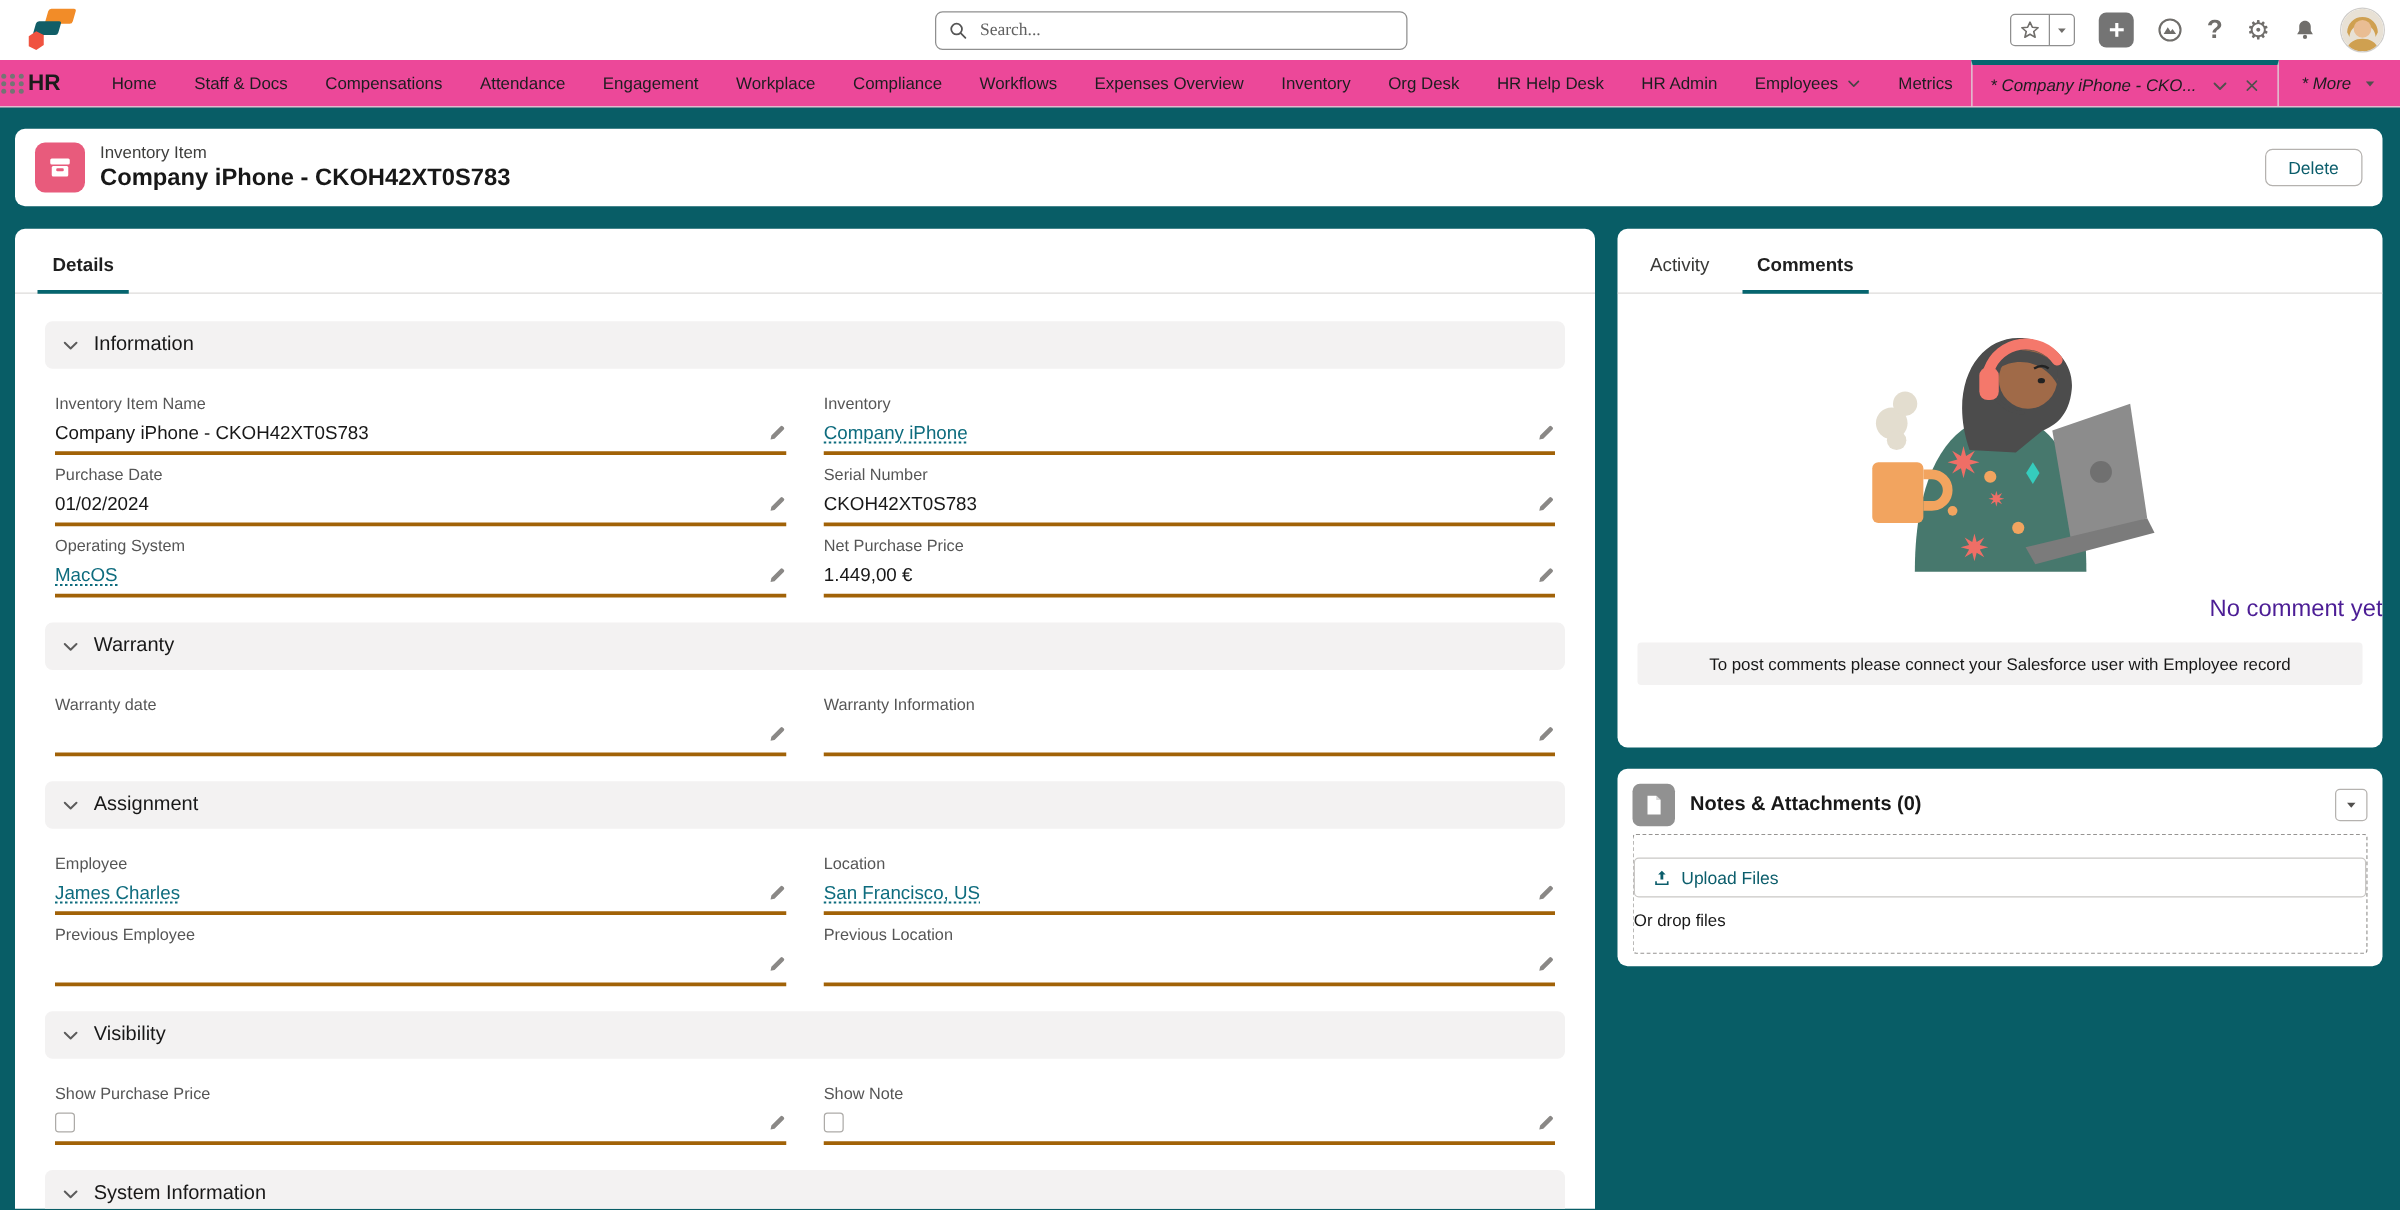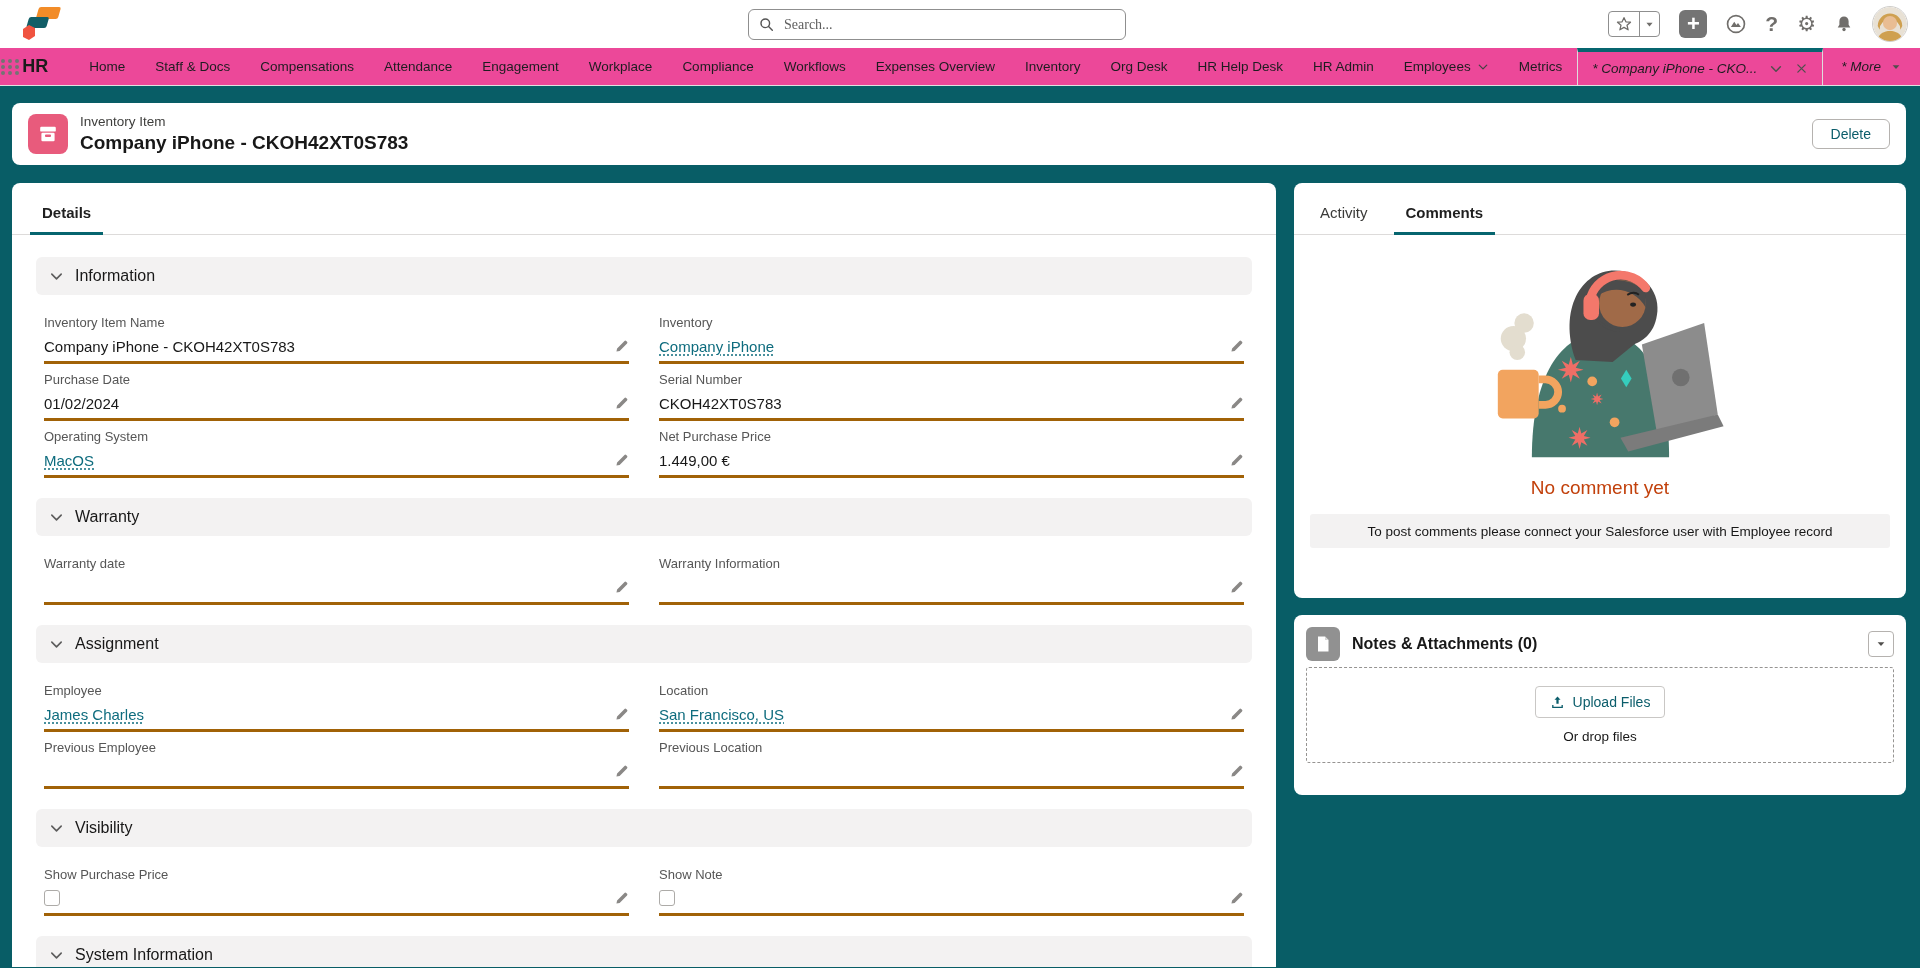--- a/index.html
+++ b/index.html
@@ -89,34 +89,34 @@
     text-underline-offset:3px;cursor:pointer;}
   .edit{margin-left:auto;color:#8a8886;cursor:pointer;display:flex;flex:none;}
   .cb{appearance:none;-webkit-appearance:none;width:16px;height:16px;border:1px solid #adaba8;
     border-radius:3px;background:#fff;margin:0;cursor:pointer;}
 
   
   .right-col{flex:1;display:flex;flex-direction:column;gap:17px;}
   .activity-card{height:415px;background:#fff;border-radius:8px;display:flex;flex-direction:column;overflow:hidden;}
   .activity-card .tabs-row{padding-left:14px;}
   .illustration{display:flex;justify-content:center;margin-top:16px;flex:none;}
-  .empty-title{text-align:center;font-size:19px;color:#c2410c;margin-top:8px;}
+  .empty-title{text-align:right;font-size:19px;color:#4c1d95;margin-top:8px;}
   .empty-note{margin:15px 16px 0;background:#f3f2f2;border-radius:3px;height:34px;
     display:flex;align-items:center;justify-content:center;font-size:13.5px;color:#181818;}
 
-  .notes-card{height:180px;background:#fff;border-radius:8px;padding:8px 12px;}
+  .notes-card{height:158px;background:#fff;border-radius:8px;padding:8px 12px;}
   .notes-header{display:flex;align-items:center;gap:12px;height:42px;}
   .notes-icon{width:34px;height:34px;border-radius:6px;background:#919191;display:flex;
     align-items:center;justify-content:center;flex:none;}
   .notes-title{font-size:16px;font-weight:bold;color:#181818;}
   .notes-caret-btn{margin-left:auto;width:26px;height:26px;border:1px solid #b5b2af;
     border-radius:4px;display:flex;align-items:center;justify-content:center;color:#514f4d;
     background:#fff;cursor:pointer;}
   .dropzone{margin-top:2px;border:1px dashed #969492;border-radius:3px;height:96px;
-    display:flex;flex-direction:column;align-items:center;justify-content:center;gap:11px;}
+    display:flex;flex-direction:column;justify-content:center;gap:11px;}
   .upload-btn{display:flex;align-items:center;gap:8px;height:32px;padding:0 14px;
     border:1px solid #c9c7c5;border-radius:4px;background:#fff;
     color:var(--button_text,#0b5d6b);font-size:14px;cursor:pointer;
     font-family:"Liberation Sans",sans-serif;}
   .drop-text{font-size:13.5px;color:#181818;}
 </style>
 </head>
 <body>
 
 <svg width="0" height="0" style="position:absolute">

